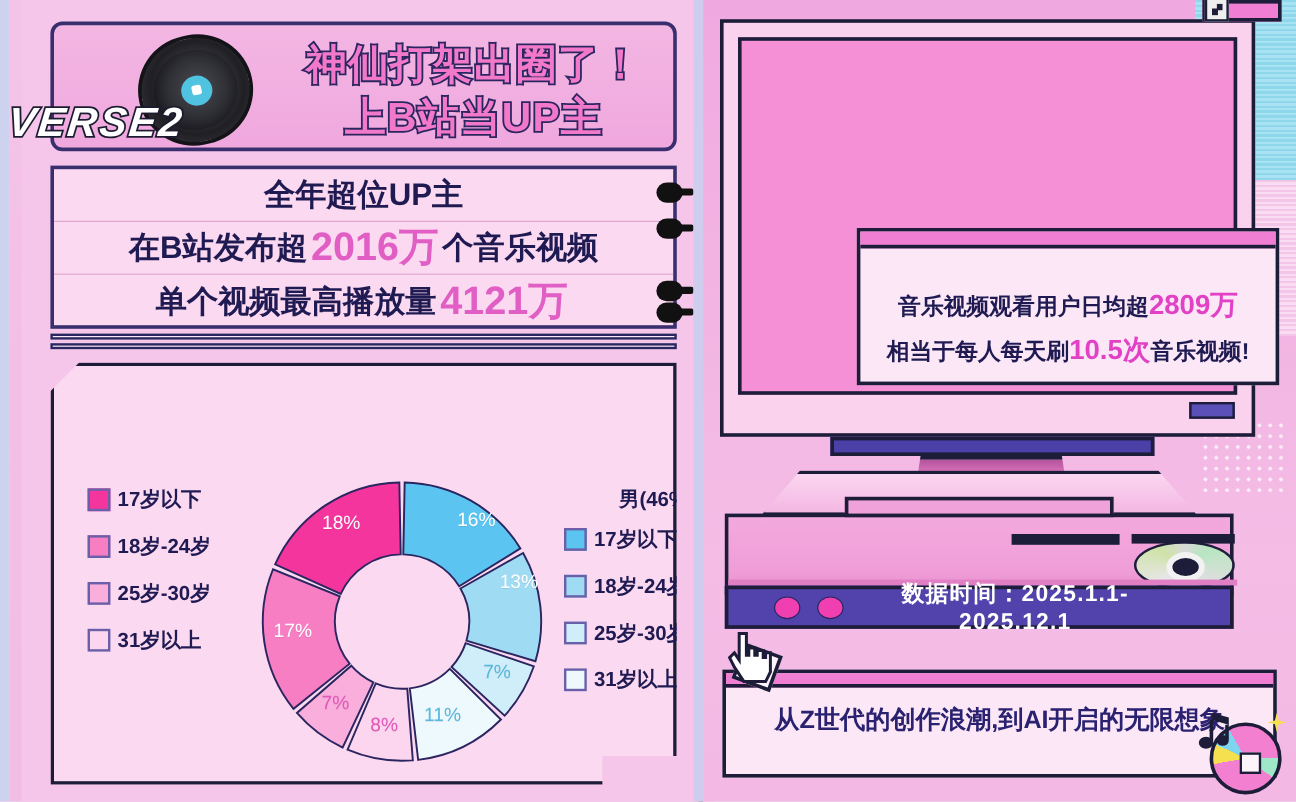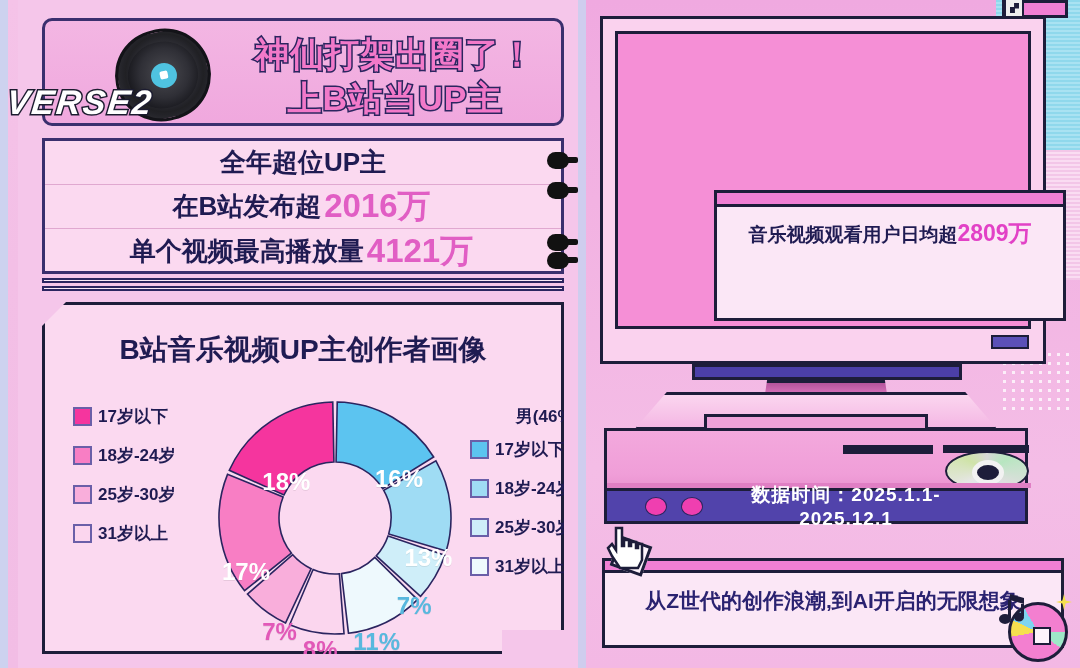--- a/index.html
+++ b/index.html
@@ -114,24 +114,23 @@
   .legend.left { left:28px; top:100px; }
   .legend.right { left:425px; top:100px; }
   .legend-head { text-align:center; font-size:17px; margin-bottom:10px; white-space:nowrap; }
   .legend.left .legend-head { padding-right:22px; }
   .legend.right .legend-head { padding-left:4px; }
   .legend-item { display:flex; align-items:center; gap:6px; margin-bottom:16px; white-space:nowrap; }
   .swatch { width:19px; height:19px; border:2px solid #6a5fa8; flex:0 0 auto; }
   .legend-label { font-size:17px; }
 
   .slice-label {
-    position:absolute; font-size:24px; font-weight:bold; color:#ffffff;
+    position:absolute; font-size:16px; font-weight:normal; color:#ffffff;
     text-shadow:0 1px 0 rgba(0,0,0,.08);
     pointer-events:none;
-    margin-top:40px;
   }
   .slice-label.dark-pink { color:#e258b8; }
   .slice-label.dark-blue { color:#58b8de; }
 
   
   .right-panel {
     position:absolute; left:586px; top:0; width:494px; height:668px;
     background:linear-gradient(180deg,#f0a9e0 0%,#f2b2e2 30%,#f4bde6 70%,#f3b8e4 100%);
     overflow:hidden;
   }
@@ -160,21 +159,21 @@
     font-size:21px; font-weight:bold; color:#1f1b52; line-height:1.52; white-space:nowrap;
   }
   .info-line .hl { color:#e241c6; font-size:25px; }
 
   
   .info-box-2 {
     position:absolute; left:128px; top:190px; width:352px; height:131px;
     background:#fbe7f6; border:3px solid #1d1d3a; z-index:2;
   }
   .info-box-2 .bar { height:14px; background:#f07fd4; border-bottom:3px solid #1d1d3a; }
-  .info-box-2 .info-body { padding-top:8px; }
+  .info-box-2 .info-body { padding-top:29px; }
   .info-box-2 .info-line { font-size:19px; line-height:1.6; }
   .info-box-2 .info-line .hl { font-size:23px; }
 
   
   .monitor {
     position:absolute; left:14px; top:16px; width:456px; height:360px; z-index:1;
   }
   .crt-outer {
     position:absolute; left:0; top:0; width:446px; height:348px;
     background:#fad2ee; border:3px solid #1d1d3a;
@@ -312,37 +311,37 @@
       </div>
 
       <div class="stats-card">
         <div class="stat-row">
           <span>全年超</span>
           <span>位UP主</span>
         </div>
         <div class="stat-row">
           <span>在B站发布超</span>
           <span class="num">2016万</span>
+          <span>个音乐视频</span>
         </div>
         <div class="stat-row">
           <span>单个视频最高播放量</span>
           <span class="num">4121万</span>
           <span></span>
         </div>
       </div>
       <div class="stats-under1"></div>
       <div class="stats-under2"></div>
 
       <div class="pin" style="left:529px; top:152px;"></div>
       <div class="pin" style="left:529px; top:182px;"></div>
       <div class="pin" style="left:529px; top:234px;"></div>
       <div class="pin" style="left:529px; top:252px;"></div>
 
       <div class="chart-card">
-        <div class="chart-title">B站音乐视频UP主创作者画像</div>
 
         <div class="legend left">
           <div class="legend-item">
             <span class="swatch" style="background:#f5359e"></span>
             <span class="legend-label">17岁以下</span>
           </div>
           <div class="legend-item">
             <span class="swatch" style="background:#f87ec4"></span>
             <span class="legend-label">18岁-24岁</span>
           </div>
@@ -382,21 +381,21 @@
               <path d="M 230.94275529687832 67.84617114248124 A 116 116 0 0 1 241.20647683582484 158.0018107043107 L 183.68588536901888 140.93190861587414 A 56 56 0 0 0 178.73098531573436 97.40849641361163 Z" fill="#9fdcf4" stroke="#2b2560" stroke-width="1.6"></path>
               <path d="M 239.85764115785696 162.24645861329014 A 116 116 0 0 1 215.51288946045014 203.38077402096025 L 171.28208456711386 162.83899435494635 A 56 56 0 0 0 183.0347233175861 142.98104898572626 Z" fill="#cfeef9" stroke="#2b2560" stroke-width="1.6"></path>
               <path d="M 212.4409931236998 206.60565331383657 A 116 116 0 0 1 143.46746906661218 240.21556872636546 L 136.5015367907783 180.62130904031437 A 56 56 0 0 0 169.79910012868265 164.39583263426593 Z" fill="#eef9fd" stroke="#2b2560" stroke-width="1.6"></path>
               <path d="M 139.03466915999496 240.6476318528375 A 116 116 0 0 1 84.63100363510466 231.7597965942335 L 108.09772589280915 176.53921214894032 A 56 56 0 0 0 134.36156442206655 180.82989123930088 Z" fill="#fbd6ee" stroke="#2b2560" stroke-width="1.6"></path>
               <path d="M 80.56616968790993 229.93948932921052 A 116 116 0 0 1 42.449580846684455 201.09812156734722 L 87.73428040874421 161.73702420492626 A 56 56 0 0 0 106.13539226312894 175.66044312444643 Z" fill="#f9aedb" stroke="#2b2560" stroke-width="1.6"></path>
               <path d="M 39.5928726612394 197.68116211476757 A 116 116 0 0 1 22.51953807931656 81.36572098319351 L 78.11288045208386 103.93517564705894 A 56 56 0 0 0 86.35517990542591 160.08745757264643 Z" fill="#f87ec4" stroke="#2b2560" stroke-width="1.6"></path>
               <path d="M 24.27378453654589 77.27194364134155 A 116 116 0 0 1 127.7730966816359 9.021377393889267 L 128.92494322561734 69.01032012118793 A 56 56 0 0 0 78.95975805212561 101.95886934409592 Z" fill="#f5359e" stroke="#2b2560" stroke-width="1.6"></path>
             </svg>
           <div id="donut-labels">
               <div class="slice-label" style="left: 170px; top: 32.0785px; width: 44px; text-align: center;">16%</div>
-              <div class="slice-label" style="left: 199.41px; top: 111px; width: 44px; text-align: left;">13%</div>
+              <div class="slice-label" style="left: 199.41px; top: 84px; width: 44px; text-align: right;">13%</div>
               <div class="slice-label dark-blue" style="left: 187.173px; top: 158.857px; width: 44px; text-align: center;">7%</div>
               <div class="slice-label dark-blue" style="left: 148.3px; top: 194.704px; width: 44px; text-align: left;">11%</div>
               <div class="slice-label dark-pink" style="left: 93.1668px; top: 202.796px; width: 44px; text-align: center;">8%</div>
               <div class="slice-label dark-pink" style="left: 52.4877px; top: 185.365px; width: 44px; text-align: center;">7%</div>
               <div class="slice-label" style="left: 16.9754px; top: 125.361px; width: 44px; text-align: center;">17%</div>
               <div class="slice-label" style="left: 57.353px; top: 35.1958px; width: 44px; text-align: center;">18%</div>
             </div>
         </div>
 
       </div>
@@ -443,20 +442,23 @@
         </div>
       </div>
     </div>
 
     <div class="info-box-2">
       <div class="bar"></div>
       <div class="info-body">
         <div class="info-line">
           <span>音乐视频观看用户日均超</span><span class="hl">2809万</span>
         </div>
+        <div class="info-line">
+          <span>相当于每人每天刷</span><span class="hl">10.5次</span><span>音乐视频!</span>
+        </div>
       </div>
     </div>
 
     <div class="date-bar">
       <span class="date-dot"></span>
       <span class="date-dot"></span>
       <span class="date-text">数据时间：2025.1.1- 2025.12.1</span>
     </div>
 
     <div class="hand-cursor">

